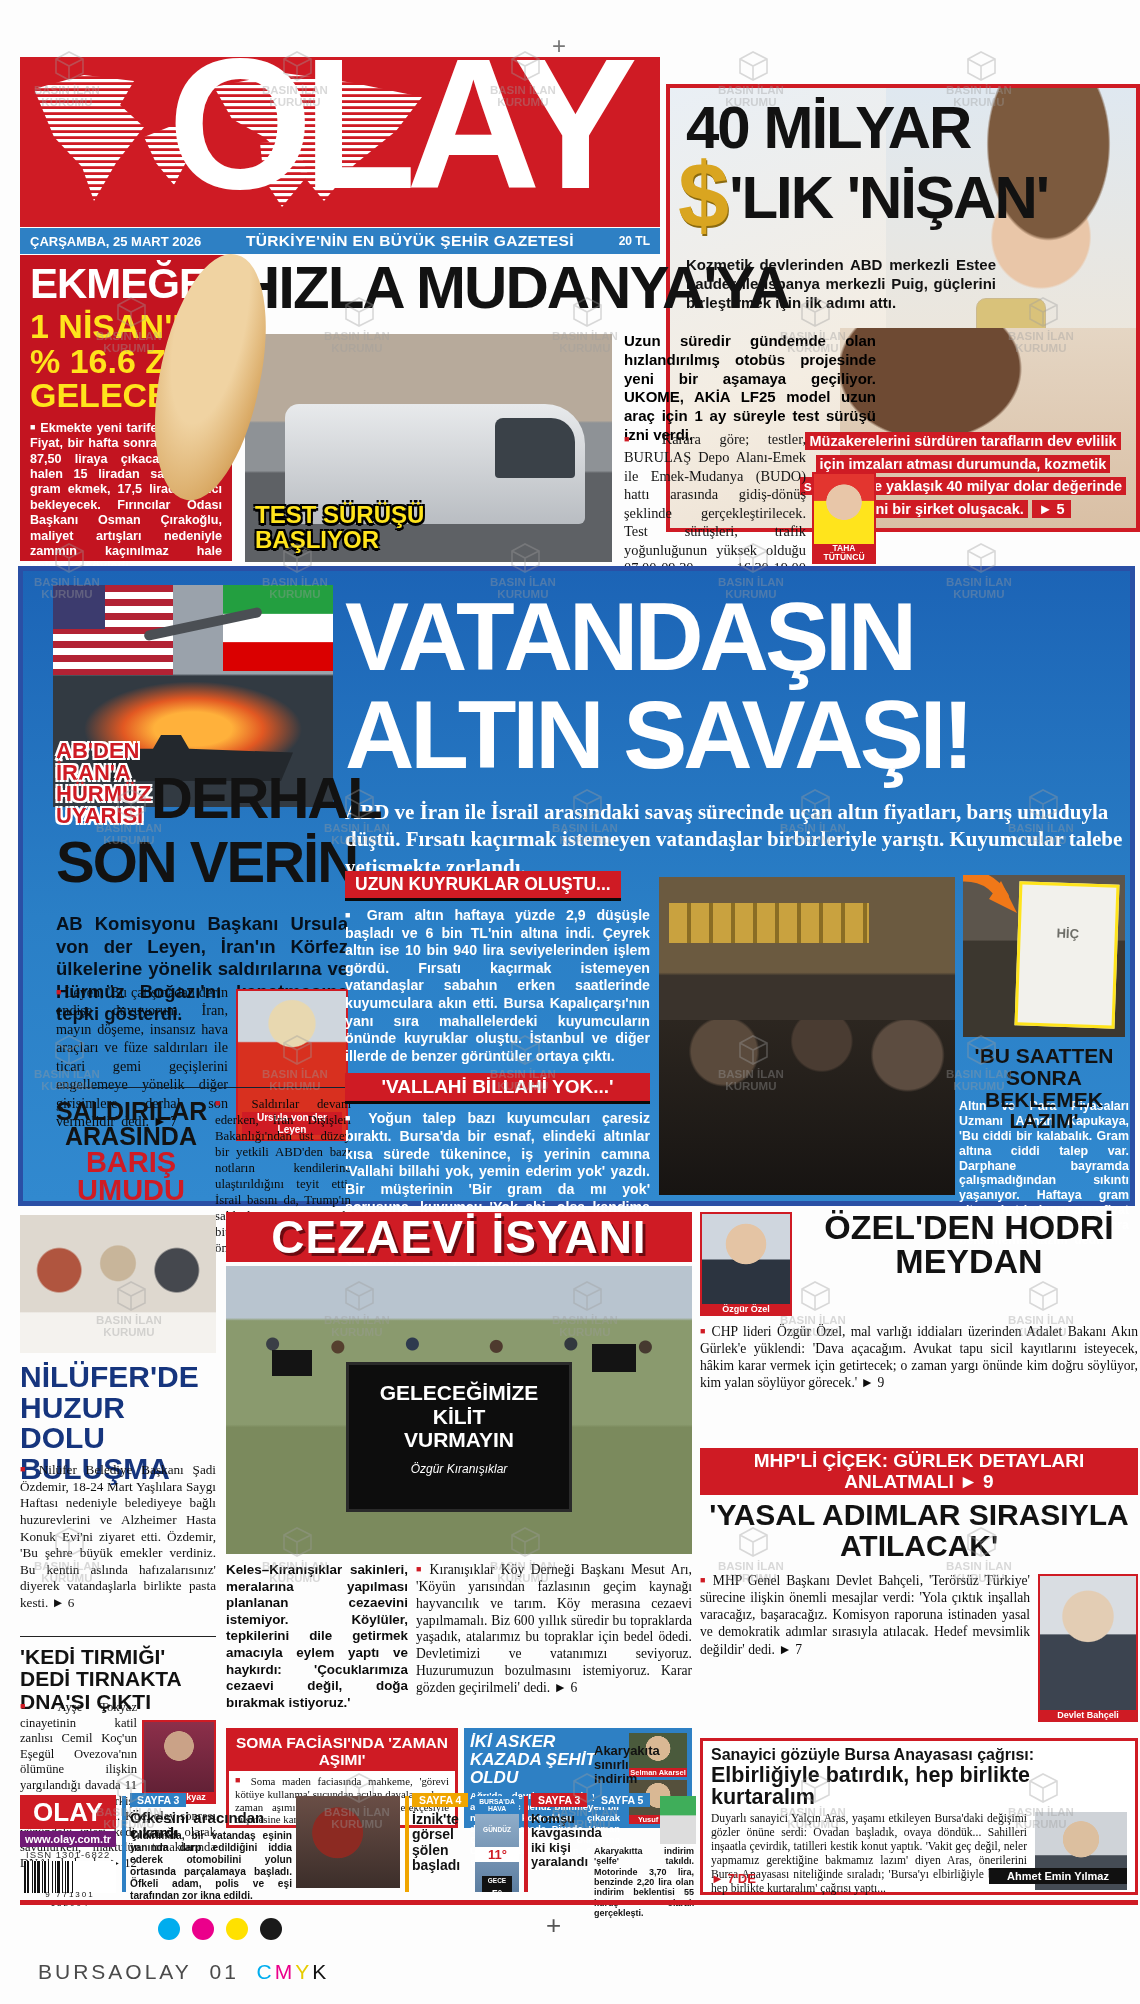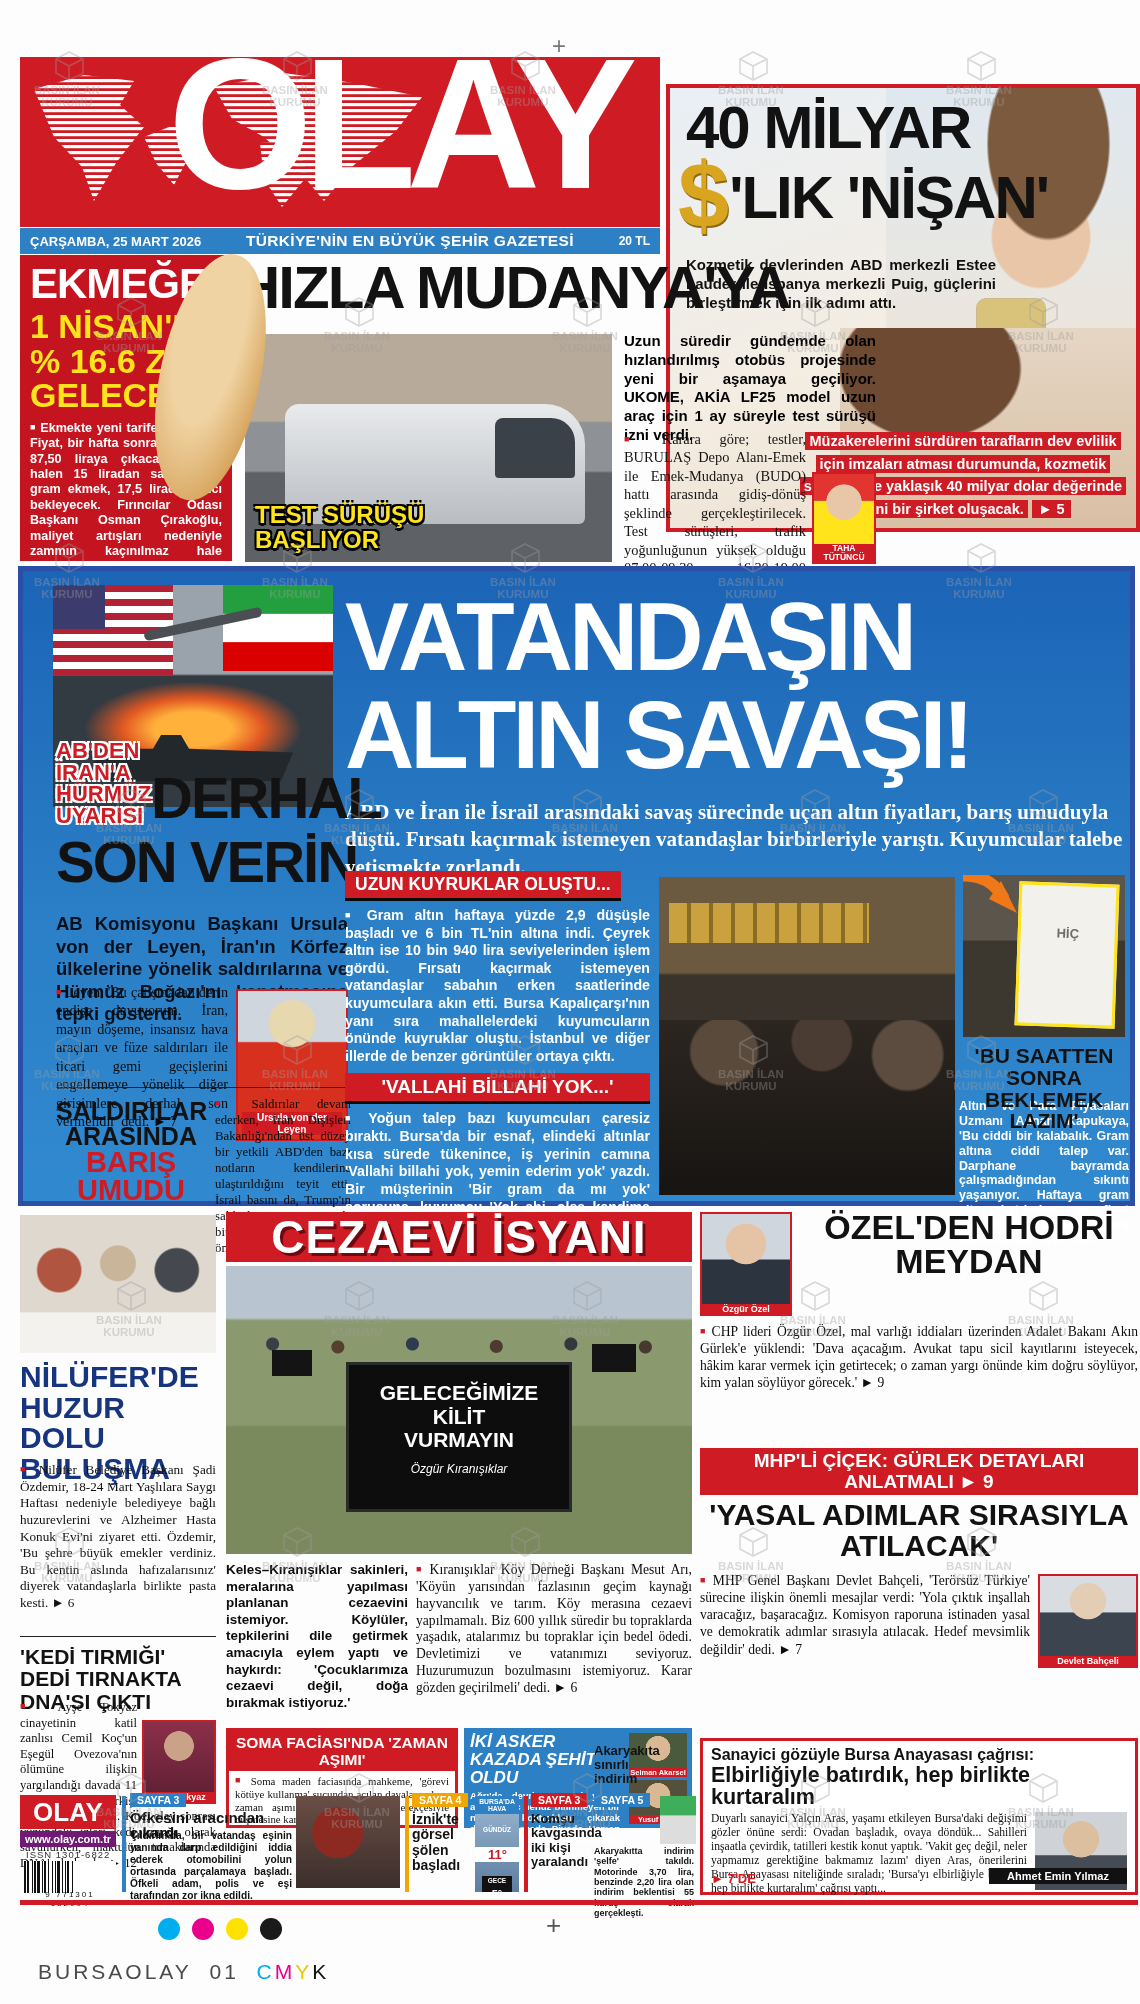--- a/index.html
+++ b/index.html
@@ -480,21 +480,21 @@
   </div>
 
   <div class="photo" style="left:700px;top:1212px;width:92px;height:104px;border:2px solid #cf1b24;background:radial-gradient(circle at 50% 30%,#e4c4a4 0 24%,transparent 25%),linear-gradient(180deg,#cfd6de 0 45%,#2c3440 46%)">
     <div class="capbox abs" style="left:0;right:0;bottom:0;font-size:9px">Özgür Özel</div>
   </div>
   <div class="abs hl ctr" style="left:800px;top:1210px;width:338px;font-size:34px;line-height:1.0">ÖZEL'DEN HODRİ MEYDAN</div>
   <div class="abs ser jt bR" style="left:700px;top:1324px;width:438px;font-size:13.6px;line-height:1.25;color:#0c0c0c">CHP lideri Özgür Özel, mal varlığı iddiaları üzerinden Adalet Bakanı Akın Gürlek'e yüklendi: 'Dava açacağım. Avukat tapu sicil kayıtlarını isteyecek, hâkim karar vermek için getirtecek; o zaman yargı önünde kim doğru söylüyor, kim yalan söylüyor görecek.' ► 9</div>
   <div class="abs redbar ctr" style="left:700px;top:1448px;width:438px;font-size:19px;line-height:1.08;padding:3px 8px">MHP'Lİ ÇİÇEK: GÜRLEK DETAYLARI ANLATMALI ► 9</div>
   <div class="abs hl ctr" style="left:700px;top:1500px;width:438px;font-size:30px;line-height:1.02">'YASAL ADIMLAR SIRASIYLA ATILACAK'</div>
   <div class="abs" style="left:700px;top:1572px;width:438px">
-    <div class="photo" style="position:relative;float:right;width:100px;height:94px;margin:2px 0 2px 8px;border:2px solid #cf1b24;background:radial-gradient(circle at 50% 28%,#e3cdb4 0 22%,transparent 23%),linear-gradient(180deg,#d9dde2 0 40%,#3c4450 41%)">
+    <div class="photo" style="position:relative;float:right;width:100px;height:148px;margin:2px 0 2px 8px;border:2px solid #cf1b24;background:radial-gradient(circle at 50% 28%,#e3cdb4 0 22%,transparent 23%),linear-gradient(180deg,#d9dde2 0 40%,#3c4450 41%)">
       <div class="capbox abs" style="left:0;right:0;bottom:0;font-size:9px">Devlet Bahçeli</div>
     </div>
     <div class="ser jt bR" style="font-size:13.6px;line-height:1.26;color:#0c0c0c">MHP Genel Başkanı Devlet Bahçeli, 'Terörsüz Türkiye' sürecine ilişkin önemli mesajlar verdi: 'Yola çıktık inşallah varacağız, başaracağız. Komisyon raporuna istinaden yasal ve demokratik adımlar sırasıyla atılacak. Hedef mevsimlik değildir' dedi. ► 7</div>
   </div>
 
   <div class="abs" style="left:700px;top:1738px;width:438px;height:157px;border:3px solid #cf1b24;background:#fff;padding:6px 8px">
     <div class="hl" style="font-size:16px">Sanayici gözüyle Bursa Anayasası çağrısı:</div>
     <div class="hl" style="font-size:21.5px;margin-top:2px">Elbirliğiyle batırdık, hep birlikte kurtaralım</div>
     <div style="margin-top:4px">
       <div class="photo" style="position:relative;float:right;width:92px;height:78px;margin-left:8px;background:radial-gradient(circle at 50% 35%,#dcbf9f 0 26%,transparent 27%),linear-gradient(180deg,#cfd3d8 0 55%,#454c55 56%)"></div>

